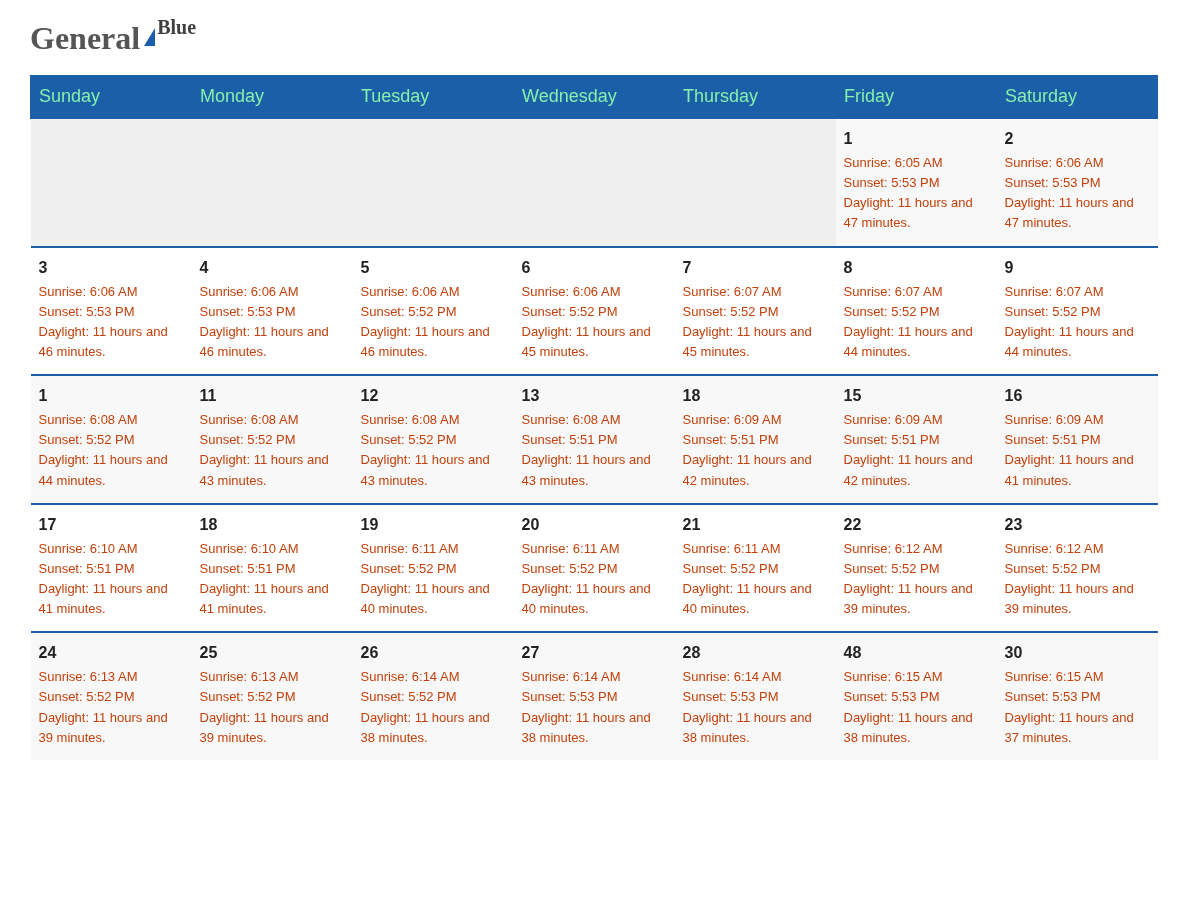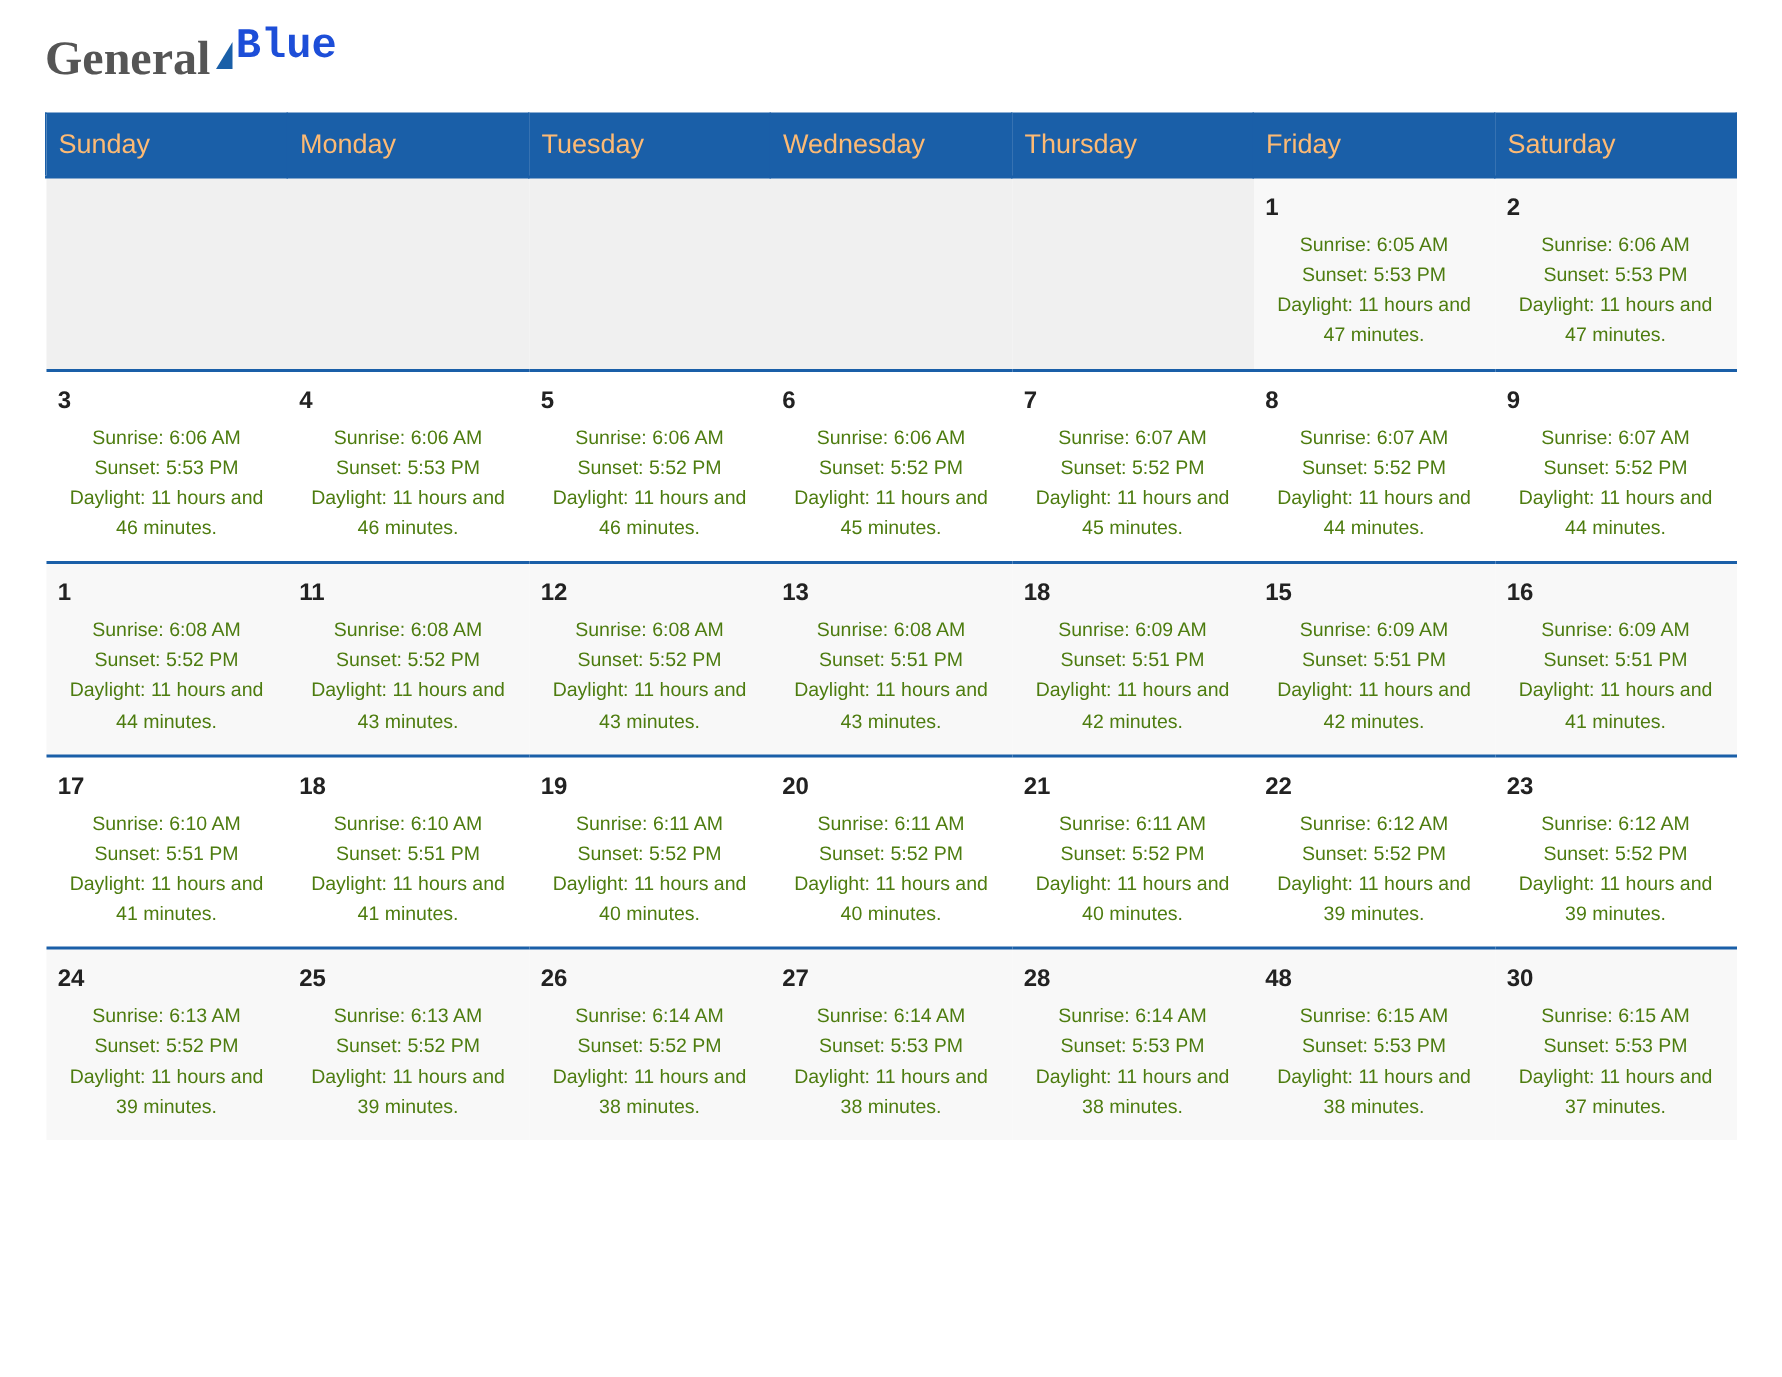--- a/index.html
+++ b/index.html
@@ -36,21 +36,21 @@
       color: #444;
       margin-top: 4px;
     }
     .calendar-table {
       width: 100%;
       border-collapse: collapse;
       table-layout: fixed;
     }
     .calendar-table thead tr th {
       background-color: #1a5fa8;
-      color: #fdba74;
+      color: #86efac;
       font-size: 18px;
       font-weight: normal;
       padding: 10px 8px;
       text-align: left;
       border: 1px solid #1a5fa8;
     }
     .calendar-table tbody tr {
       border-top: 2px solid #1a5fa8;
     }
     .calendar-table tbody tr td {
@@ -71,36 +71,35 @@
     }
     .day-number {
       font-size: 16px;
       font-weight: bold;
       color: #222;
       display: block;
       margin-bottom: 2px;
     }
     .day-info {
       font-size: 13px;
-      color: #4d7c0f;
+      color: #c2410c;
       line-height: 1.55;
-      text-align: center;
     }
   </style>
 </head>
 <body>
 
 <div class="header-area">
   <div class="logo-area">
     <div style="display:flex;align-items:center;">
       <span style="font-size:32px;font-weight:bold;color:#555;font-family:Georgia,serif;">General</span>
       <span style="display:inline-block;width:0;height:0;border-left:11px solid transparent;border-right:0px solid transparent;border-bottom:18px solid #1a5fa8;margin-left:4px;margin-bottom:4px;"></span>
     </div>
     <div style="display:flex;align-items:center;margin-top:-4px;margin-left:2px;">
-      <span style="font-size:28px;font-weight:bold;color:#1d4ed8;font-family:Liberation Mono, monospace;">Blue</span>
+      <span style="font-size:20px;font-weight:bold;color:#404040;font-family:Liberation Serif, serif;">Blue</span>
     </div>
   </div>
   <div class="title-area">
     <div class="month-title"></div>
     <div class="location-title"></div>
   </div>
 </div>
 
 <table class="calendar-table">
   <thead>

